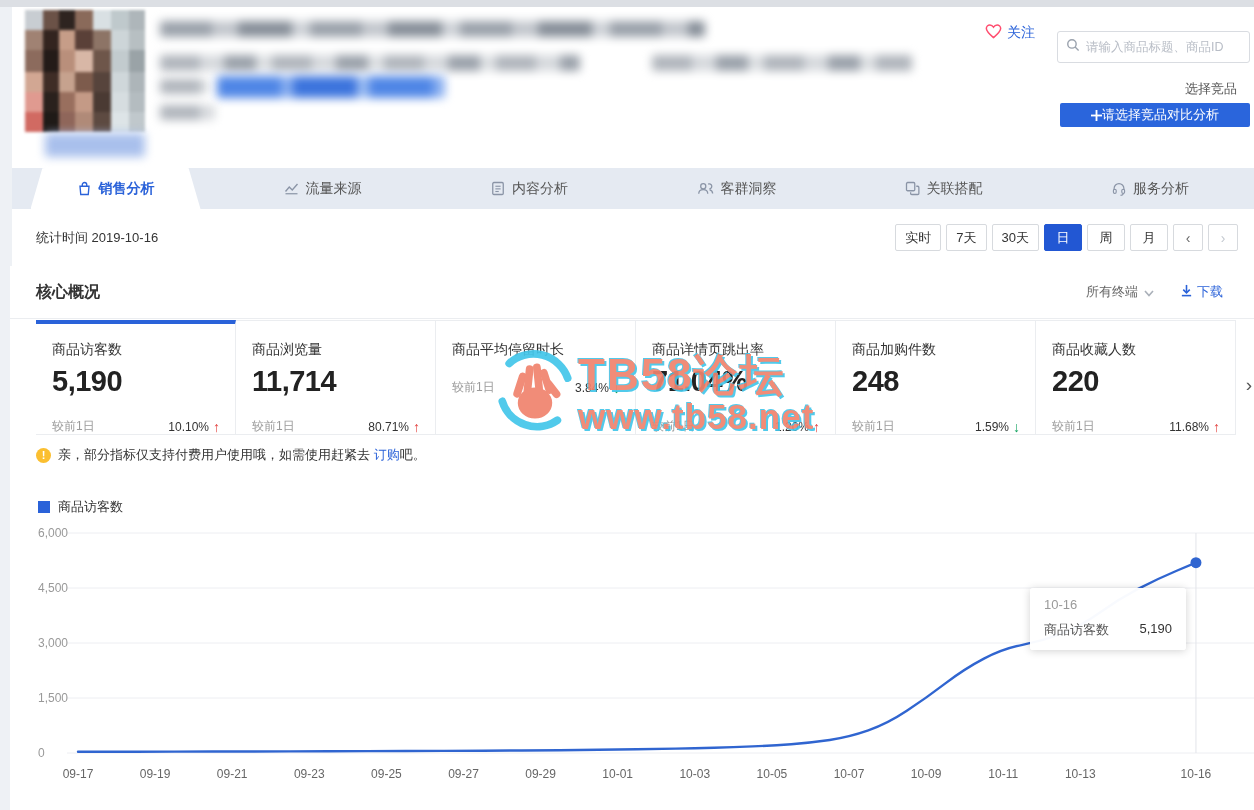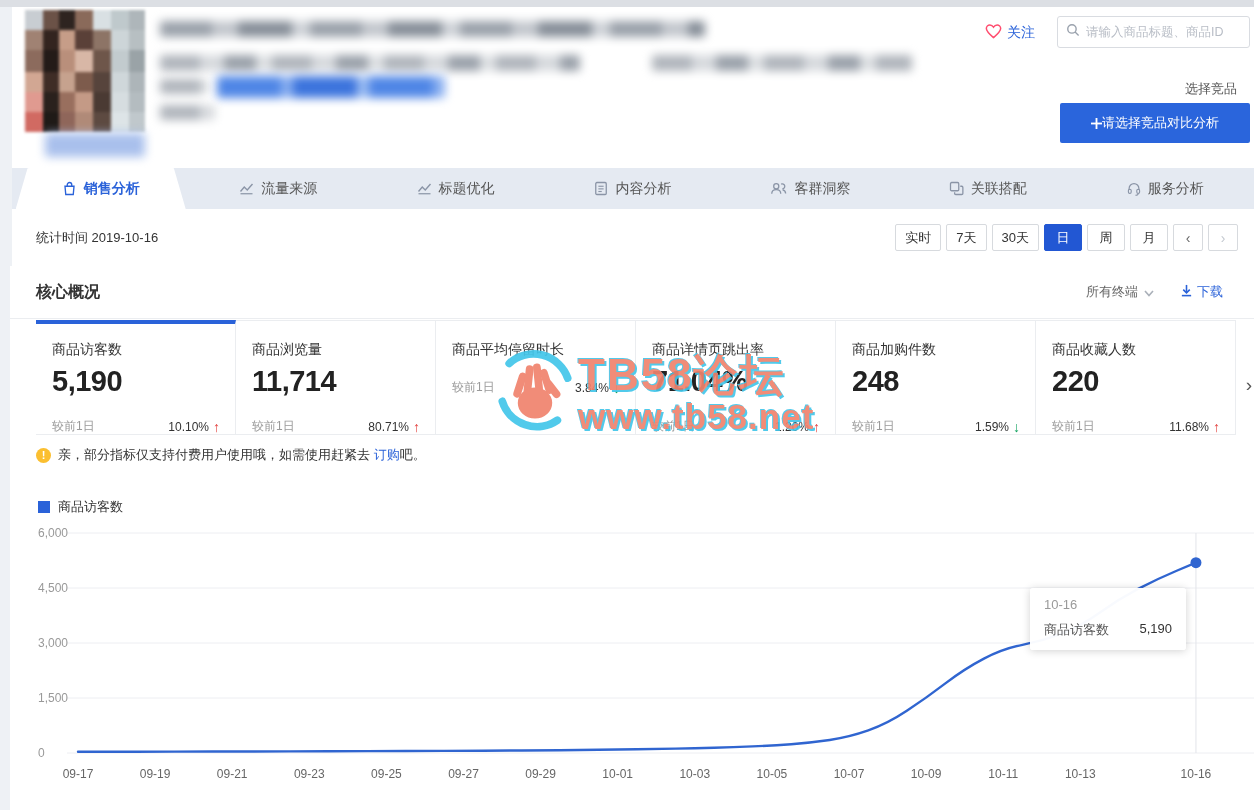--- a/index.html
+++ b/index.html
@@ -19,28 +19,28 @@
   .avatar svg { display:block; }
   .blur-bar { filter:blur(5px); border-radius:2px; }
   .bb-gray  { background:repeating-linear-gradient(90deg,#9aa1aa 0 52px,#c3c7cd 52px 78px,#868e98 78px 132px,#cfd3d8 132px 150px); }
   .bb-gray2 { background:repeating-linear-gradient(90deg,#b0b5bc 0 40px,#d6d9dd 40px 64px,#9aa1aa 64px 96px,#dde0e3 96px 112px); }
   .bb-blue  { background:repeating-linear-gradient(90deg,#4f86e6 0 64px,#88aef0 64px 76px,#3c74dd 76px 140px,#9bbcf2 140px 152px); }
   .bb-lblue { background:#a9c0ec; }
 
   .follow { top:15px; left:973px; height:22px; display:flex; align-items:center; gap:5px; cursor:pointer; }
   .follow-label { color:#2a62d9; font-size:14px; }
 
-  .search-box { left:1045px; top:9px; width:193px; height:32px; background:#fff;
+  .search-box { left:1045px; top:24px; width:193px; height:32px; background:#fff;
     border:1px solid #d9dce1; border-radius:3px; display:flex; align-items:center; padding:0 8px; gap:6px; }
   .search-box input { border:none; outline:none; flex:1; font-size:12.5px; color:#333;
     font-family:"Liberation Sans","DejaVu Sans",sans-serif; background:transparent; }
   .search-box input::placeholder { color:#b8bdc6; }
 
   .select-competitor { top:73px; right:17px; font-size:13px; color:#555; cursor:pointer; }
-  .compare-btn { left:1048px; top:96px; width:190px; height:40px; background:#2a65dc; color:#fff;
+  .compare-btn { left:1048px; top:96px; width:190px; height:24px; background:#2a65dc; color:#fff;
     font-size:13px; border:none; border-radius:2px; display:flex; align-items:center;
     justify-content:center; gap:0; cursor:pointer; }
 
   
   .tab-strip { left:12px; top:168px; right:0; height:41px; background:#e5eaf2; display:flex; }
   .tab { flex:1; display:flex; align-items:center; justify-content:center; gap:7px;
     font-size:14px; color:#555; cursor:pointer; position:relative; }
   .tab .tab-bg { position:absolute; left:50%; transform:translateX(-50%); bottom:0; top:0; width:170px;
     background:#fff; clip-path:polygon(7% 0,93% 0,100% 100%,0 100%); border-radius:14px 14px 0 0; display:none; }
   .tab.active .tab-bg { display:block; }
@@ -229,32 +229,20 @@
             <line x1="2" y1="17" x2="18" y2="17" stroke="#8a94a6" stroke-width="1.6"></line>
           </svg>
         </span>
       <span>流量来源</span>
     </span>
   </div>
   <div class="tab">
 
     <span class="tab-inner">
       <span>
-          <svg width="15" height="15" viewBox="0 0 20 20">
-            <polyline points="2,14 7,8 11,12 18,4" fill="none" stroke="#8a94a6" stroke-width="1.8"></polyline>
-            <line x1="2" y1="17" x2="18" y2="17" stroke="#8a94a6" stroke-width="1.6"></line>
-          </svg>
-        </span>
-      <span>标题优化</span>
-    </span>
-  </div>
-  <div class="tab">
-
-    <span class="tab-inner">
-      <span>
           <svg width="14" height="15" viewBox="0 0 18 20">
             <rect x="2" y="2" width="14" height="16" rx="1.5" fill="none" stroke="#8a94a6" stroke-width="1.7"></rect>
             <line x1="5.5" y1="7" x2="12.5" y2="7" stroke="#8a94a6" stroke-width="1.5"></line>
             <line x1="5.5" y1="10.5" x2="12.5" y2="10.5" stroke="#8a94a6" stroke-width="1.5"></line>
             <line x1="5.5" y1="14" x2="10" y2="14" stroke="#8a94a6" stroke-width="1.5"></line>
           </svg>
         </span>
       <span>内容分析</span>
     </span>
   </div>

